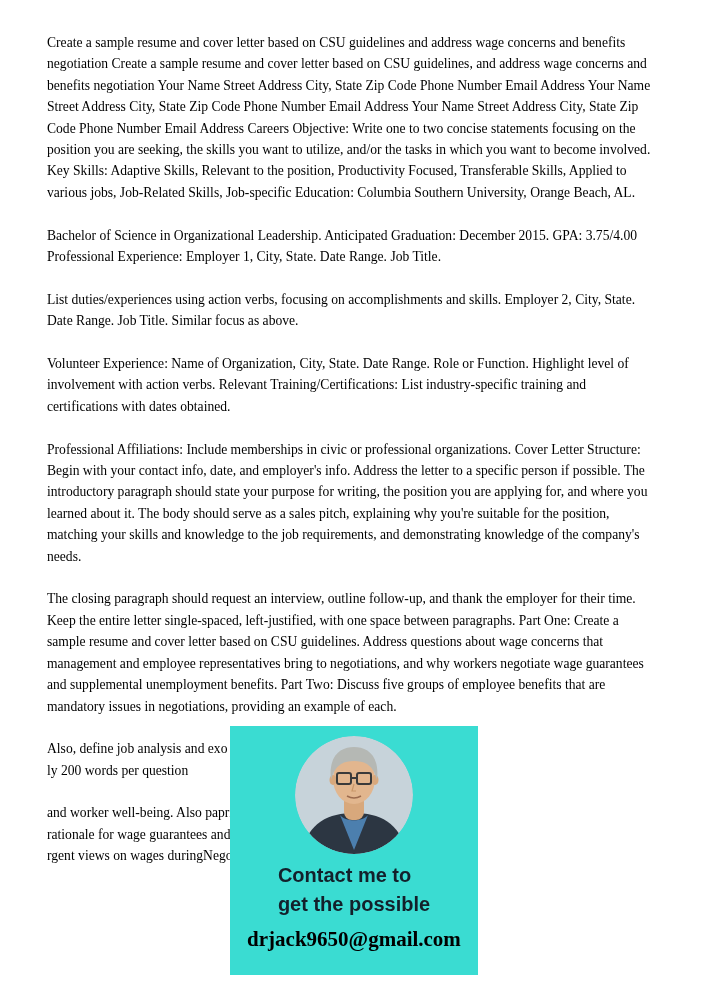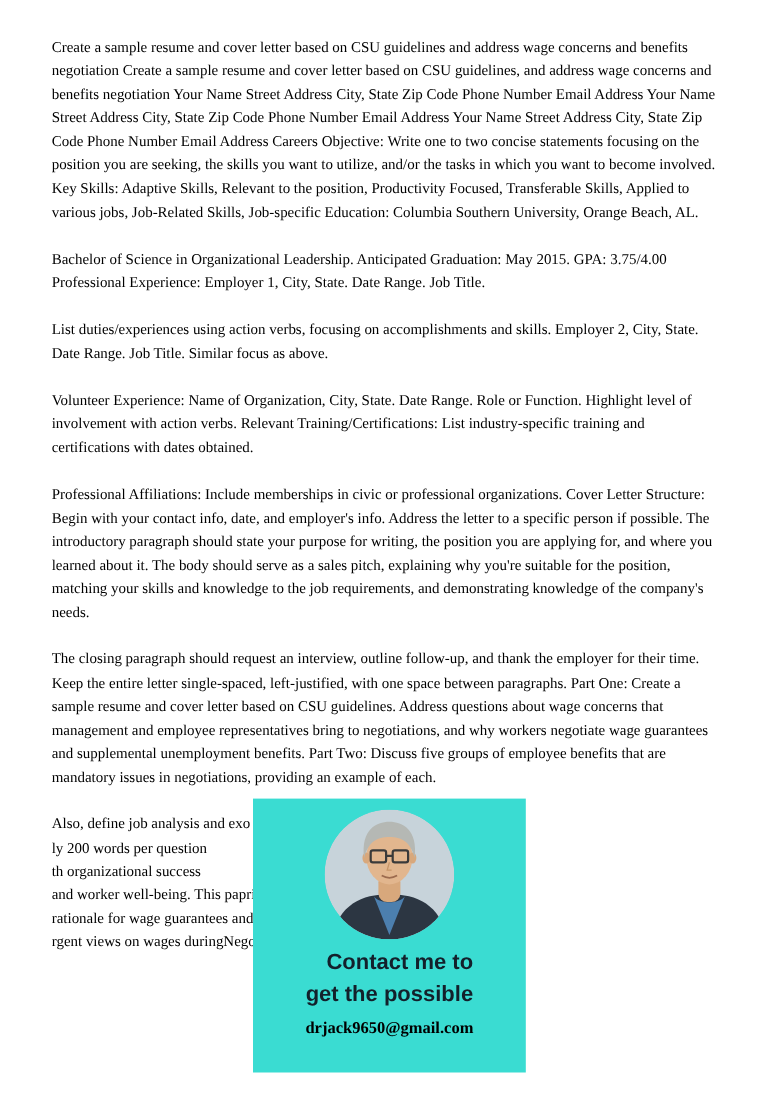--- a/index.html
+++ b/index.html
@@ -64,57 +64,56 @@
   .avatar-wrap svg {
     display: block;
   }
   .cta {
     margin-top: 7px;
     font-family: "Liberation Sans", sans-serif;
     font-weight: bold;
     font-size: 20px;
     line-height: 29px;
     color: var(--cta_text_color, #13202b);
-    text-align: right;
+    text-align: left;
   }
   .email {
     margin-top: 8px;
     font-family: "Liberation Serif", serif;
     font-weight: bold;
-    font-size: 15px;
+    font-size: 21px;
     color: #000000;
     text-align: right;
   }
 </style>
 </head>
 <body>
 
 <div class="page">
 
   <div class="content">
     <p class="doc-par">Create a sample resume and cover letter based on CSU guidelines and address wage concerns and benefits negotiation Create a sample resume and cover letter based on CSU guidelines, and address wage concerns and benefits negotiation Your Name Street Address City, State Zip Code Phone Number Email Address Your Name Street Address City, State Zip Code Phone Number Email Address Your Name Street Address City, State Zip Code Phone Number Email Address Careers Objective: Write one to two concise statements focusing on the position you are seeking, the skills you want to utilize, and/or the tasks in which you want to become involved. Key Skills: Adaptive Skills, Relevant to the position, Productivity Focused, Transferable Skills, Applied to various jobs, Job-Related Skills, Job-specific Education: Columbia Southern University, Orange Beach, AL.</p>
-    <p class="doc-par">Bachelor of Science in Organizational Leadership. Anticipated Graduation: May 2015. GPA: 3.75/4.00 Professional Experience: Employer 1, City, State. Date Range. Job Title.</p>
+    <p class="doc-par">Bachelor of Science in Organizational Leadership. Anticipated Graduation: December 2015. GPA: 3.75/4.00 Professional Experience: Employer 1, City, State. Date Range. Job Title.</p>
     <p class="doc-par">List duties/experiences using action verbs, focusing on accomplishments and skills. Employer 2, City, State. Date Range. Job Title. Similar focus as above.</p>
     <p class="doc-par">Volunteer Experience: Name of Organization, City, State. Date Range. Role or Function. Highlight level of involvement with action verbs. Relevant Training/Certifications: List industry-specific training and certifications with dates obtained.</p>
     <p class="doc-par">Professional Affiliations: Include memberships in civic or professional organizations. Cover Letter Structure: Begin with your contact info, date, and employer's info. Address the letter to a specific person if possible. The introductory paragraph should state your purpose for writing, the position you are applying for, and where you learned about it. The body should serve as a sales pitch, explaining why you're suitable for the position, matching your skills and knowledge to the job requirements, and demonstrating knowledge of the company's needs.</p>
     <p class="doc-par">The closing paragraph should request an interview, outline follow-up, and thank the employer for their time. Keep the entire letter single-spaced, left-justified, with one space between paragraphs. Part One: Create a sample resume and cover letter based on CSU guidelines. Address questions about wage concerns that management and employee representatives bring to negotiations, and why workers negotiate wage guarantees and supplemental unemployment benefits. Part Two: Discuss five groups of employee benefits that are mandatory issues in negotiations, providing an example of each.</p>
 
     <div class="split-par">
       <div class="split-line">
         <span>Also, define job analysis and ex</span>
           <span>o analysis, experiences</span>
       </div>
       <div class="split-line">
           <span>ly 200 words per question</span>
       </div>
       <div class="split-line">
-          <span>th organizational success</span>
       </div>
       <div class="split-line">
-        <span>and worker well-being. This pap</span>
+        <span>and worker well-being. Also pap</span>
           <span>ring unemployment, the</span>
       </div>
       <div class="split-line">
         <span>rationale for wage guarantees an</span>
           <span>d the aspects aspects of</span>
       </div>
       <div class="split-line">
         <span>rgent views on wages during</span>
           <span>Negotiations Management and e</span>
       </div>

